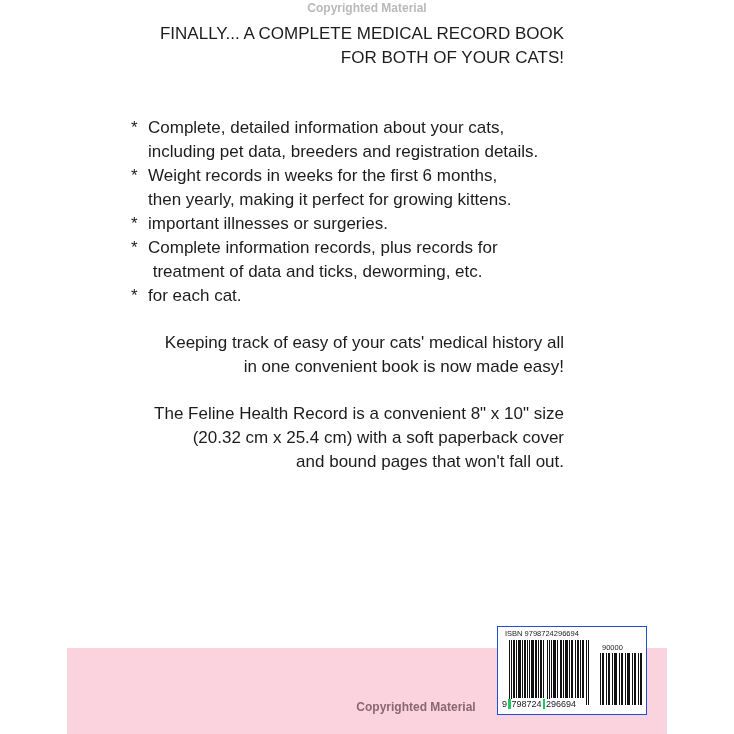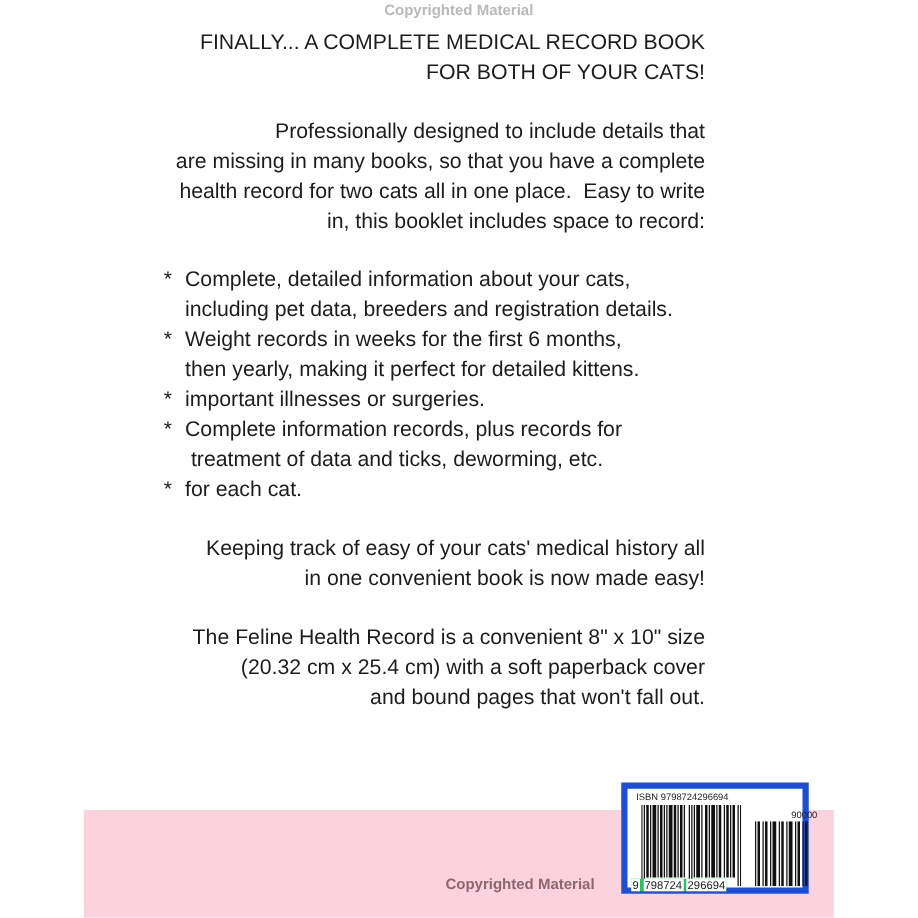--- a/index.html
+++ b/index.html
@@ -28,60 +28,54 @@
       position: absolute; left: 67px; top: 648px; width: 600px; height: 86px;
       background: #fbd3df;
     }
     .wm-bottom {
       position: absolute; left: 67px; top: 700px; width: 600px; text-align: center;
       font-weight: bold; font-size: 12px; color: #8c6670;
       padding-left: 98px; box-sizing: border-box;
     }
     .barcode-box {
       position: absolute; left: 497px; top: 626px; width: 150px; height: 89px;
-      background: #ffffff; border: 5px solid #1d4ed8; box-sizing: border-box;
+      background: #ffffff; border: 1px solid #1d4ed8; box-sizing: border-box;
     }
     .isbn-label {
       position: absolute; left: 7px; top: 2px; font-size: 7.5px; color: #222;
       font-family: "Liberation Sans", sans-serif;
     }
     .price-label {
-      position: absolute; left: 104px; top: 16px; font-size: 7.5px; color: #222; margin-left: 27px;
+      position: absolute; left: 104px; top: 16px; font-size: 7.5px; color: #222;
     }
     .bars-main { position: absolute; left: 11px; top: 13px; width: 80px; height: 65px; }
     .bars-addon { position: absolute; left: 102px; top: 26px; width: 44px; height: 52px; }
     .digits {
       position: absolute; left: 3px; top: 72px; font-size: 9px; color: #222;
       background: #22c55e; font-family: "Liberation Sans", sans-serif;
     }
     .digits span { background: #fff; padding: 0 1px; }
   </style>
 </head>
 <body>
 
 <div class="watermark wm-top">Copyrighted Material</div>
 
 <div class="content">
   <div>
     <p>FINALLY... A COMPLETE MEDICAL RECORD BOOK</p>
     <p>FOR BOTH OF YOUR CATS!</p>
   </div>
   <div class="gap"></div>
-  <div>
-    <p>Professionally designed to include details that</p>
-    <p>are missing in many books, so that you have a complete</p>
-    <p>health record for two cats all in one place.  Easy to write</p>
-    <p>in, this booklet includes space to record:</p>
-  </div>
   <div class="gap"></div>
   <ul class="bullets">
     <li><span class="star">*</span><span>Complete, detailed information about your cats,</span></li>
     <li><span>including pet data, breeders and registration details.</span></li>
     <li><span class="star">*</span><span>Weight records in weeks for the first 6 months,</span></li>
-    <li><span>then yearly, making it perfect for detailed kittens.</span></li>
+    <li><span>then yearly, making it perfect for growing kittens.</span></li>
     <li><span class="star">*</span></li>
     <li><span>important illnesses or surgeries.</span></li>
     <li><span class="star">*</span><span>Complete information records, plus records for</span></li>
     <li><span> treatment of data and ticks, deworming, etc.</span></li>
     <li><span class="star">*</span></li>
     <li><span>for each cat.</span></li>
   </ul>
   <div class="gap"></div>
   <div>
     <p>Keeping track of easy of your cats' medical history all</p>

